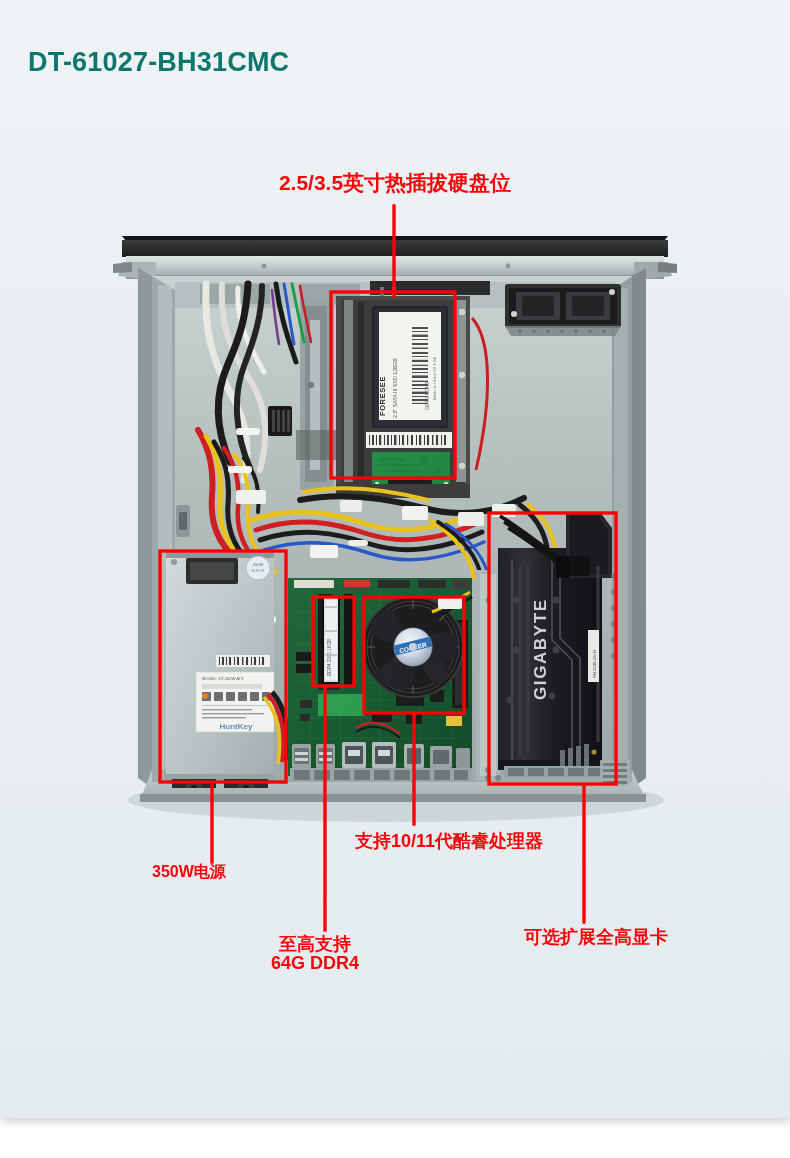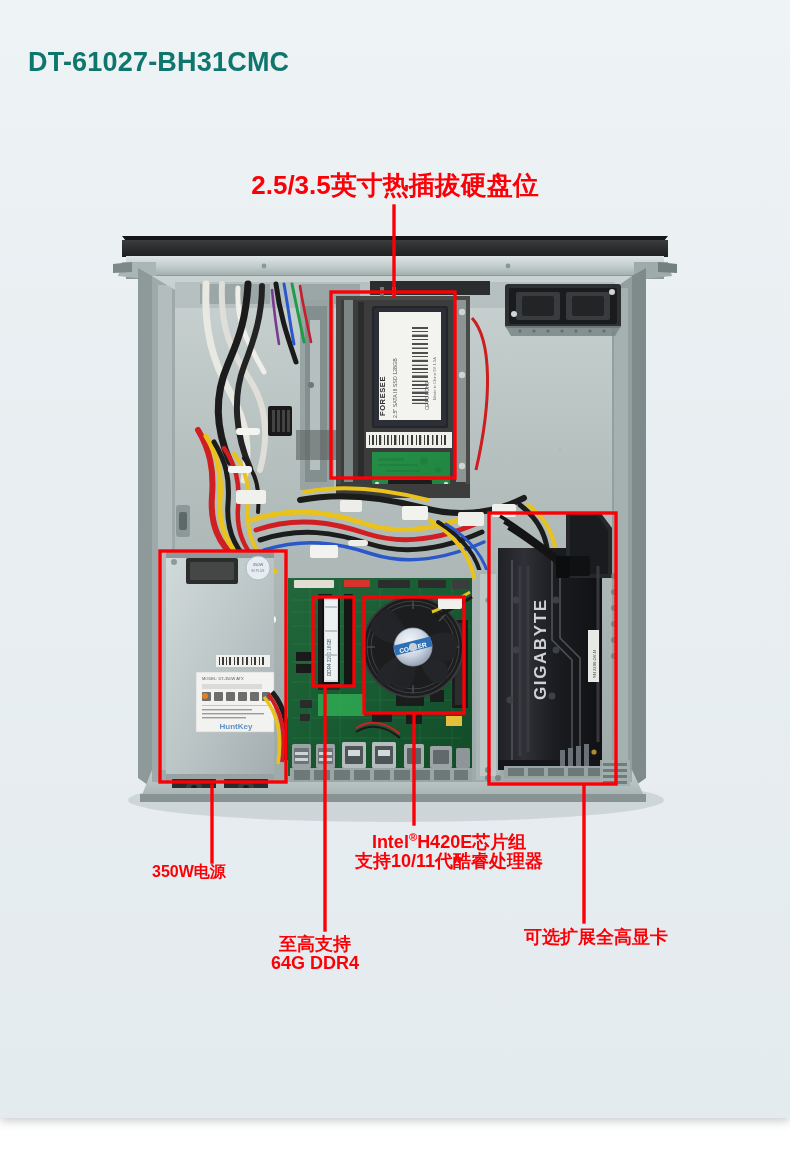--- a/index.html
+++ b/index.html
@@ -35,21 +35,21 @@
   
   .callout {
     position: absolute;
     color: #fd0007;
     font-weight: 700;
     line-height: 1.06;
     white-space: nowrap;
     text-align: center;
   }
   .callout .ln { display: block; }
-  #c-hdd  { left: 50%; transform: translateX(-50%); top: 172px; font-size: 26px; }
+  #c-hdd  { left: 50%; transform: translateX(-50%); top: 172px; font-size: 21px; }
   #c-psu  { left: 152px; top: 864px; font-size: 16px; }
   #c-cpu  { left: 355px; top: 832px; font-size: 18px; }
   #c-ram  { left: 271px; top: 935px; font-size: 18px; }
   #c-gpu  { left: 524px; top: 928px; font-size: 18px; }
   sup.reg { font-size: 0.62em; vertical-align: super; }
 
   #art { position: absolute; left: 0; top: 0; width: 790px; height: 1118px; }
   #art svg { display: block; }
 </style>
 </head>
@@ -712,21 +712,20 @@
 
   <div id="c-hdd" class="callout">
     <span class="ln">2.5/3.5英寸热插拔硬盘位</span>
   </div>
 
   <div id="c-psu" class="callout">
     <span class="ln">350W电源</span>
   </div>
 
   <div id="c-cpu" class="callout">
-    <span class="ln"><span>Intel</span><sup class="reg">®</sup><span>H420E芯片组</span></span>
     <span class="ln">支持10/11代酷睿处理器</span>
   </div>
 
   <div id="c-ram" class="callout">
     <span class="ln">至高支持</span>
     <span class="ln">64G DDR4</span>
   </div>
 
   <div id="c-gpu" class="callout">
     <span class="ln">可选扩展全高显卡</span>

